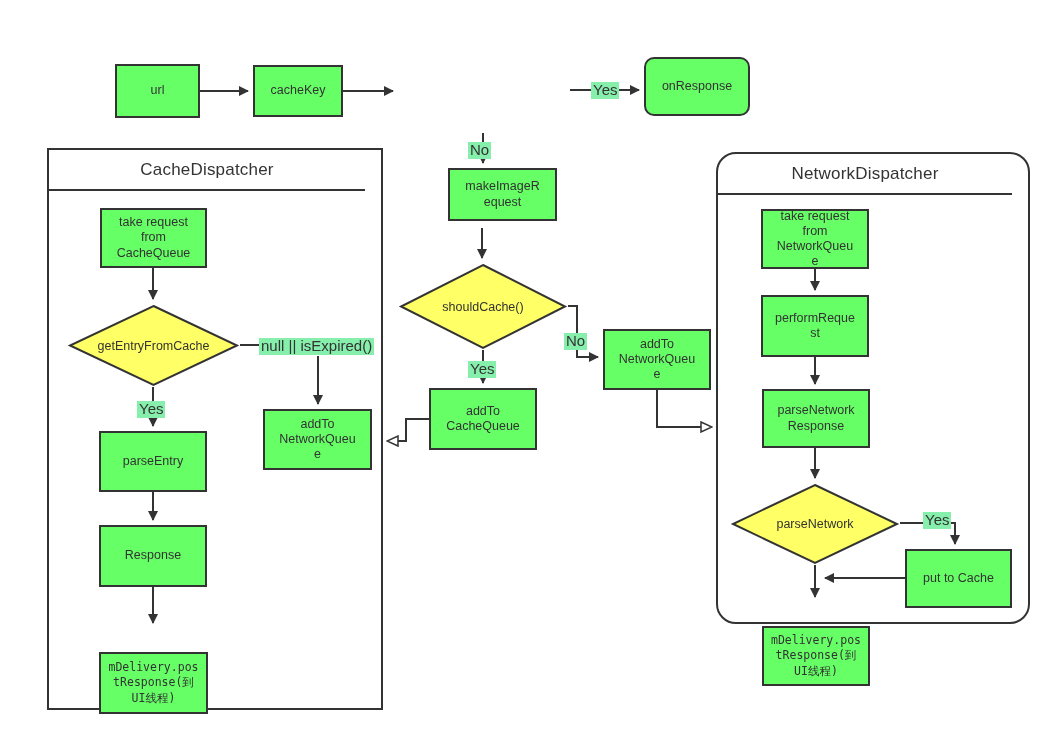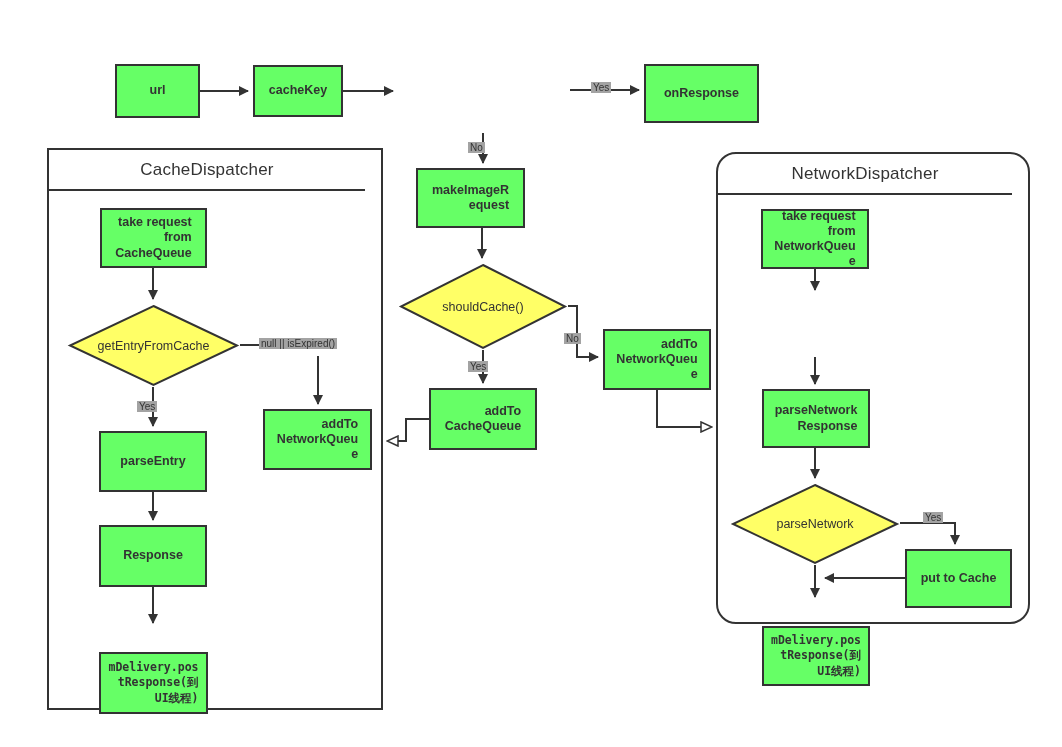--- a/index.html
+++ b/index.html
@@ -10,35 +10,35 @@
   .container-frame{
     position:absolute;border:2px solid #333333;background:transparent;box-sizing:border-box;
   }
   .container-title{
     position:absolute;left:0;right:16px;top:0;height:39px;border-bottom:2px solid #333333;
     display:flex;align-items:center;justify-content:center;
     font-size:17px;color:#333333;letter-spacing:.2px;
   }
   .node{
     position:absolute;background:#66ff66;border:2px solid #333333;box-sizing:border-box;
-    display:flex;align-items:center;justify-content:center;text-align:right;
-    font-size:12.5px;line-height:1.22;color:#333333;white-space:pre-line;padding:1px 6px;font-weight:bold;
+    display:flex;align-items:center;justify-content:center;text-align:center;
+    font-size:12.5px;line-height:1.22;color:#333333;white-space:pre-line;padding:1px 6px;
   }
   .node.mono{
     font-family:"DejaVu Sans Mono", monospace;font-size:11.5px;line-height:1.35;margin-top:24px;
   }
   .diamond{position:absolute;}
   .diamond svg{position:absolute;left:0;top:0;}
   .diamond .dlabel{
     position:absolute;left:0;top:0;right:0;bottom:0;
     display:flex;align-items:center;justify-content:center;text-align:center;
     font-size:12.5px;color:#333333;
   }
   .edge-label{
-    position:absolute;background:#a3a3a3;font-size:10px;color:#333333;
+    position:absolute;background:#86efac;font-size:15px;color:#333333;
     padding:0 2px;line-height:1.1;
   }
   #wires{position:absolute;left:0;top:0;pointer-events:none;}
 </style>
 </head>
 <body>
 
 <div id="canvas">
 
   <div class="container-frame" style="left:47px;top:148px;width:336px;height:562px;">
@@ -81,23 +81,23 @@
       <line x1="815" y1="357" x2="815" y2="384" marker-end="url(#arr)"></line>
       <line x1="815" y1="448" x2="815" y2="478" marker-end="url(#arr)"></line>
       <polyline points="900,523 955,523 955,544" marker-end="url(#arr)"></polyline>
       <line x1="905" y1="578" x2="825" y2="578" marker-end="url(#arr)"></line>
       <line x1="815" y1="565" x2="815" y2="597" marker-end="url(#arr)"></line>
     </g>
   </svg>
 
   <div class="node" style="left:115px;top:64px;width:85px;height:54px;">url</div>
   <div class="node" style="left:253px;top:65px;width:90px;height:52px;">cacheKey</div>
-  <div class="node" style="left:644px;top:64px;width:115px;height:59px;">onResponse</div>
+  <div class="node" style="left:644px;top:57px;width:106px;height:59px;border-radius:10px;">onResponse</div>
 
-  <div class="node" style="left:416px;top:168px;width:109px;height:60px;">makeImageR
+  <div class="node" style="left:448px;top:168px;width:109px;height:53px;">makeImageR
 equest</div>
   <div class="diamond" style="left:398px;top:263px;width:170px;height:87px;">
     <svg width="170" height="87">
       <polygon points="85,2 167,43.5 85,85 3,43.5" fill="#ffff66" stroke="#333333" stroke-width="2"></polygon>
     </svg>
     <div class="dlabel">shouldCache()</div>
   </div>
   <div class="node" style="left:429px;top:388px;width:108px;height:62px;">addTo
 CacheQueue</div>
   <div class="node" style="left:603px;top:329px;width:108px;height:61px;">addTo
@@ -119,20 +119,22 @@
   <div class="node" style="left:99px;top:431px;width:108px;height:61px;">parseEntry</div>
   <div class="node" style="left:99px;top:525px;width:108px;height:62px;">Response</div>
   <div class="node mono" style="left:99px;top:628px;width:109px;height:62px;">mDelivery.pos
 tResponse(到
 UI线程)</div>
 
   <div class="node" style="left:761px;top:209px;width:108px;height:60px;">take request
 from
 NetworkQueu
 e</div>
+  <div class="node" style="left:761px;top:295px;width:108px;height:62px;">performReque
+st</div>
   <div class="node" style="left:762px;top:389px;width:108px;height:59px;">parseNetwork
 Response</div>
   <div class="diamond" style="left:730px;top:483px;width:170px;height:82px;">
     <svg width="170" height="82">
       <polygon points="85,2 167,41 85,80 3,41" fill="#ffff66" stroke="#333333" stroke-width="2"></polygon>
     </svg>
     <div class="dlabel">parseNetwork</div>
   </div>
   <div class="node" style="left:905px;top:549px;width:107px;height:59px;">put to Cache</div>
   <div class="node mono" style="left:762px;top:602px;width:108px;height:60px;">mDelivery.pos

